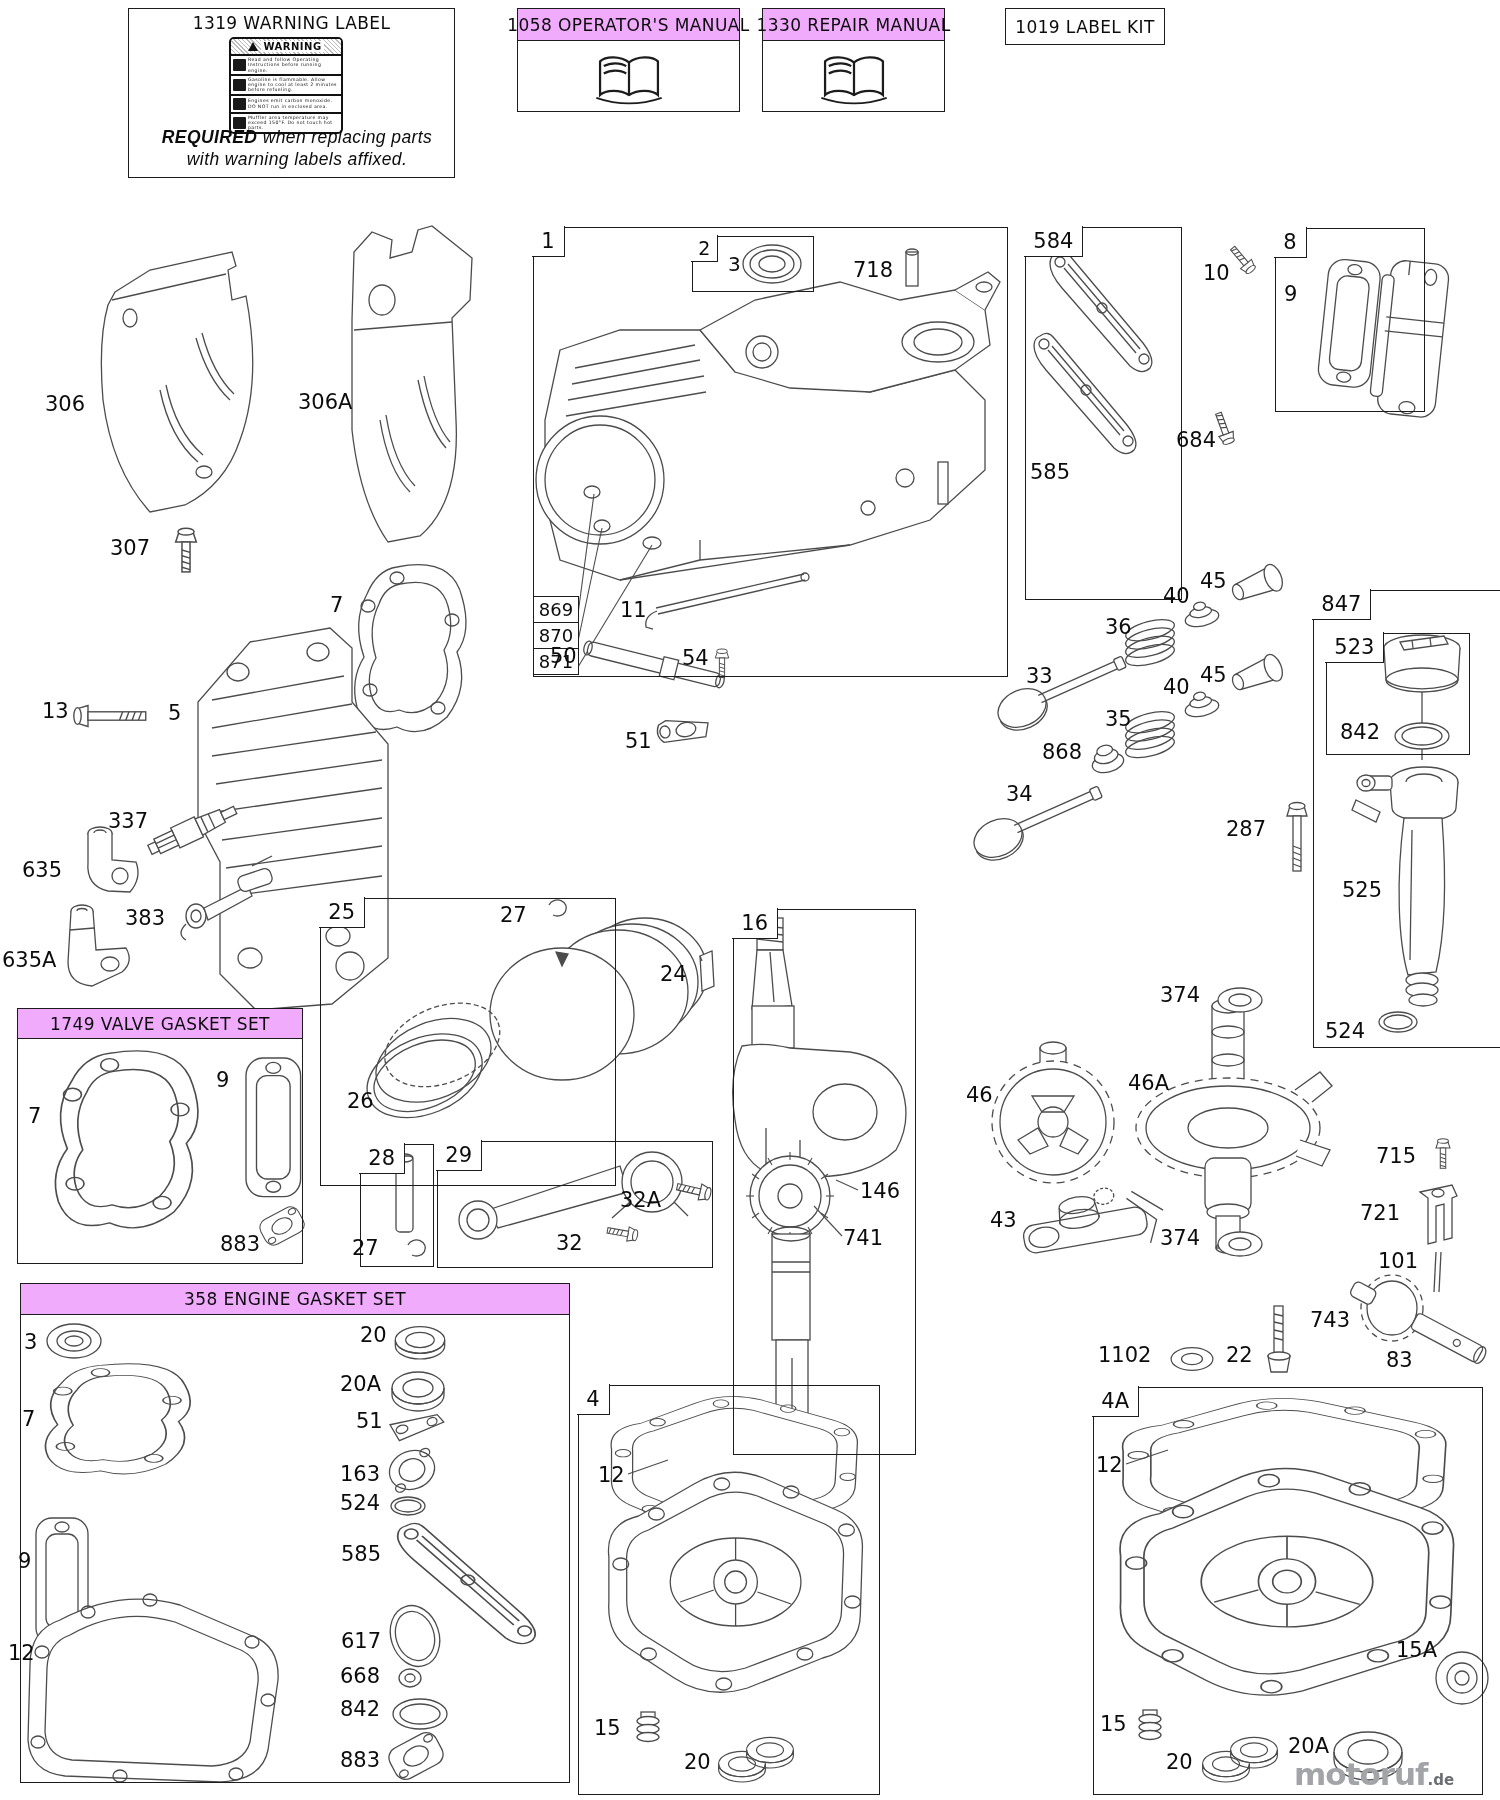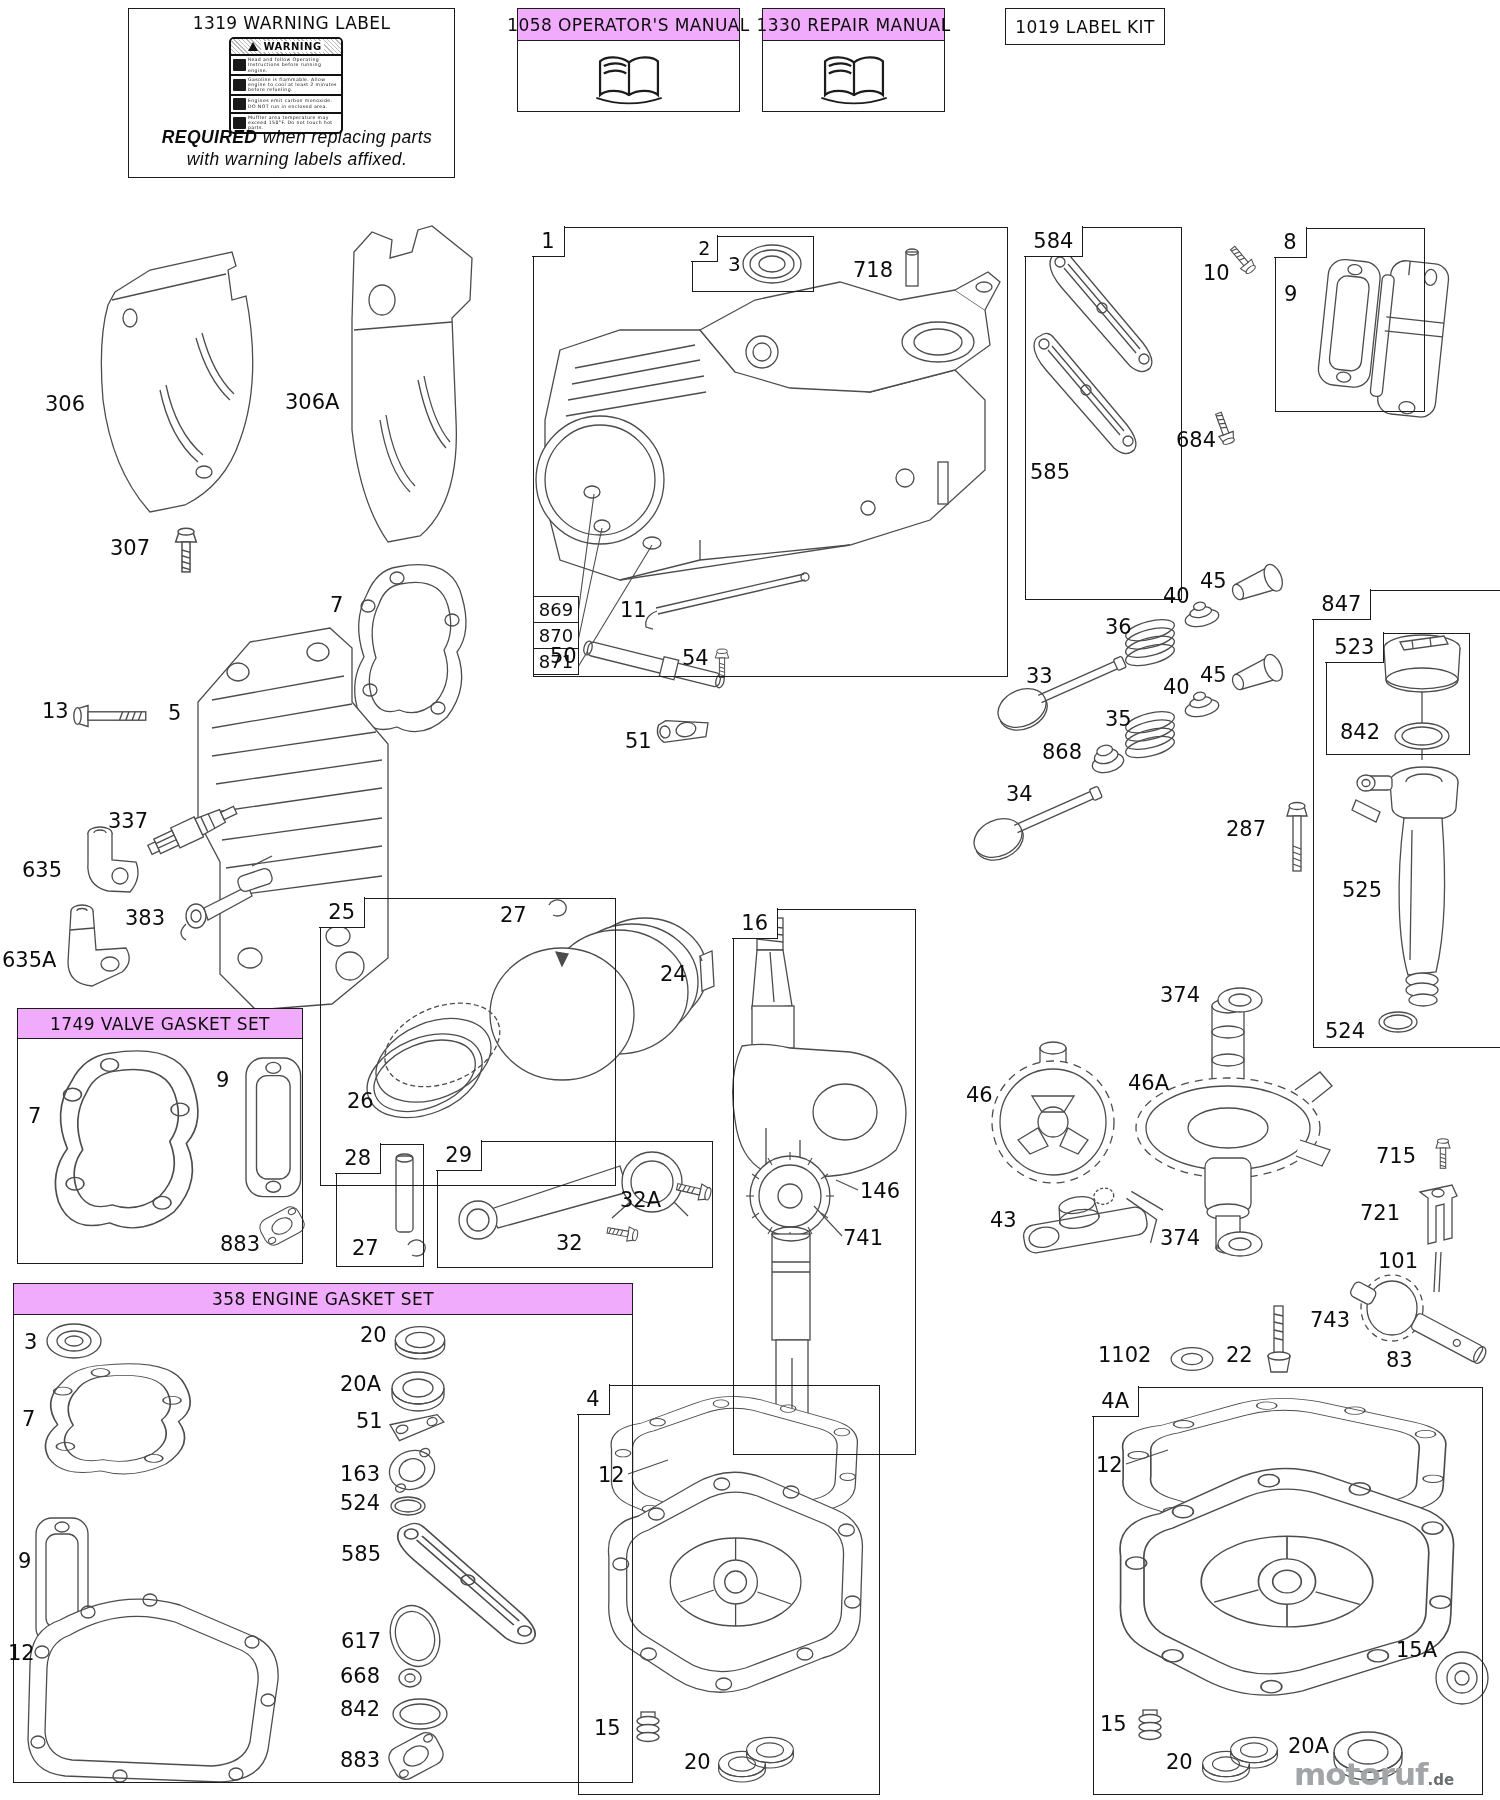--- a/index.html
+++ b/index.html
@@ -671,49 +671,49 @@
   </div>
   <div class="gbox" style="left:1313px;top:590px;width:210px;height:458px">
     <div class="corner">847</div>
   </div>
   <div class="gbox" style="left:1326px;top:633px;width:144px;height:122px">
     <div class="corner">523</div>
   </div>
   <div class="gbox" style="left:320px;top:898px;width:296px;height:288px">
     <div class="corner">25</div>
   </div>
-  <div class="gbox" style="left:336px;top:1144px;width:88px;height:123px">
+  <div class="gbox" style="left:360px;top:1144px;width:74px;height:123px">
     <div class="corner">28</div>
   </div>
   <div class="gbox" style="left:437px;top:1141px;width:276px;height:127px">
     <div class="corner">29</div>
   </div>
   <div class="gbox" style="left:733px;top:909px;width:183px;height:546px">
     <div class="corner">16</div>
   </div>
   <div class="gbox" style="left:578px;top:1385px;width:302px;height:410px">
     <div class="corner">4</div>
   </div>
   <div class="gbox" style="left:1093px;top:1387px;width:390px;height:408px">
     <div class="corner">4A</div>
   </div>
 
   <div class="gbox" style="left:17px;top:1008px;width:286px;height:256px">
     <div class="tband" style="height:30px">1749 VALVE GASKET SET</div>
   </div>
-  <div class="gbox" style="left:13px;top:1283px;width:620px;height:500px">
+  <div class="gbox" style="left:20px;top:1283px;width:550px;height:500px">
     <div class="tband" style="height:31px">358 ENGINE GASKET SET</div>
   </div>
 
   <div class="ncell" style="left:533px;top:596px">869</div>
   <div class="ncell" style="left:533px;top:622px">870</div>
   <div class="ncell" style="left:533px;top:648px">871</div>
 
   <span class="plabel" style="left:45px;top:392px">306</span>
-  <span class="plabel" style="left:285px;top:390px">306A</span>
+  <span class="plabel" style="left:298px;top:390px">306A</span>
   <span class="plabel" style="left:110px;top:536px">307</span>
   <span class="plabel" style="left:330px;top:593px">7</span>
   <span class="plabel" style="left:42px;top:699px">13</span>
   <span class="plabel" style="left:168px;top:701px">5</span>
   <span class="plabel" style="left:108px;top:809px">337</span>
   <span class="plabel" style="left:22px;top:858px">635</span>
   <span class="plabel" style="left:125px;top:906px">383</span>
   <span class="plabel" style="left:2px;top:948px">635A</span>
   <span class="plabel" style="left:728px;top:252px;font-size:20px">3</span>
   <span class="plabel" style="left:853px;top:258px">718</span>

